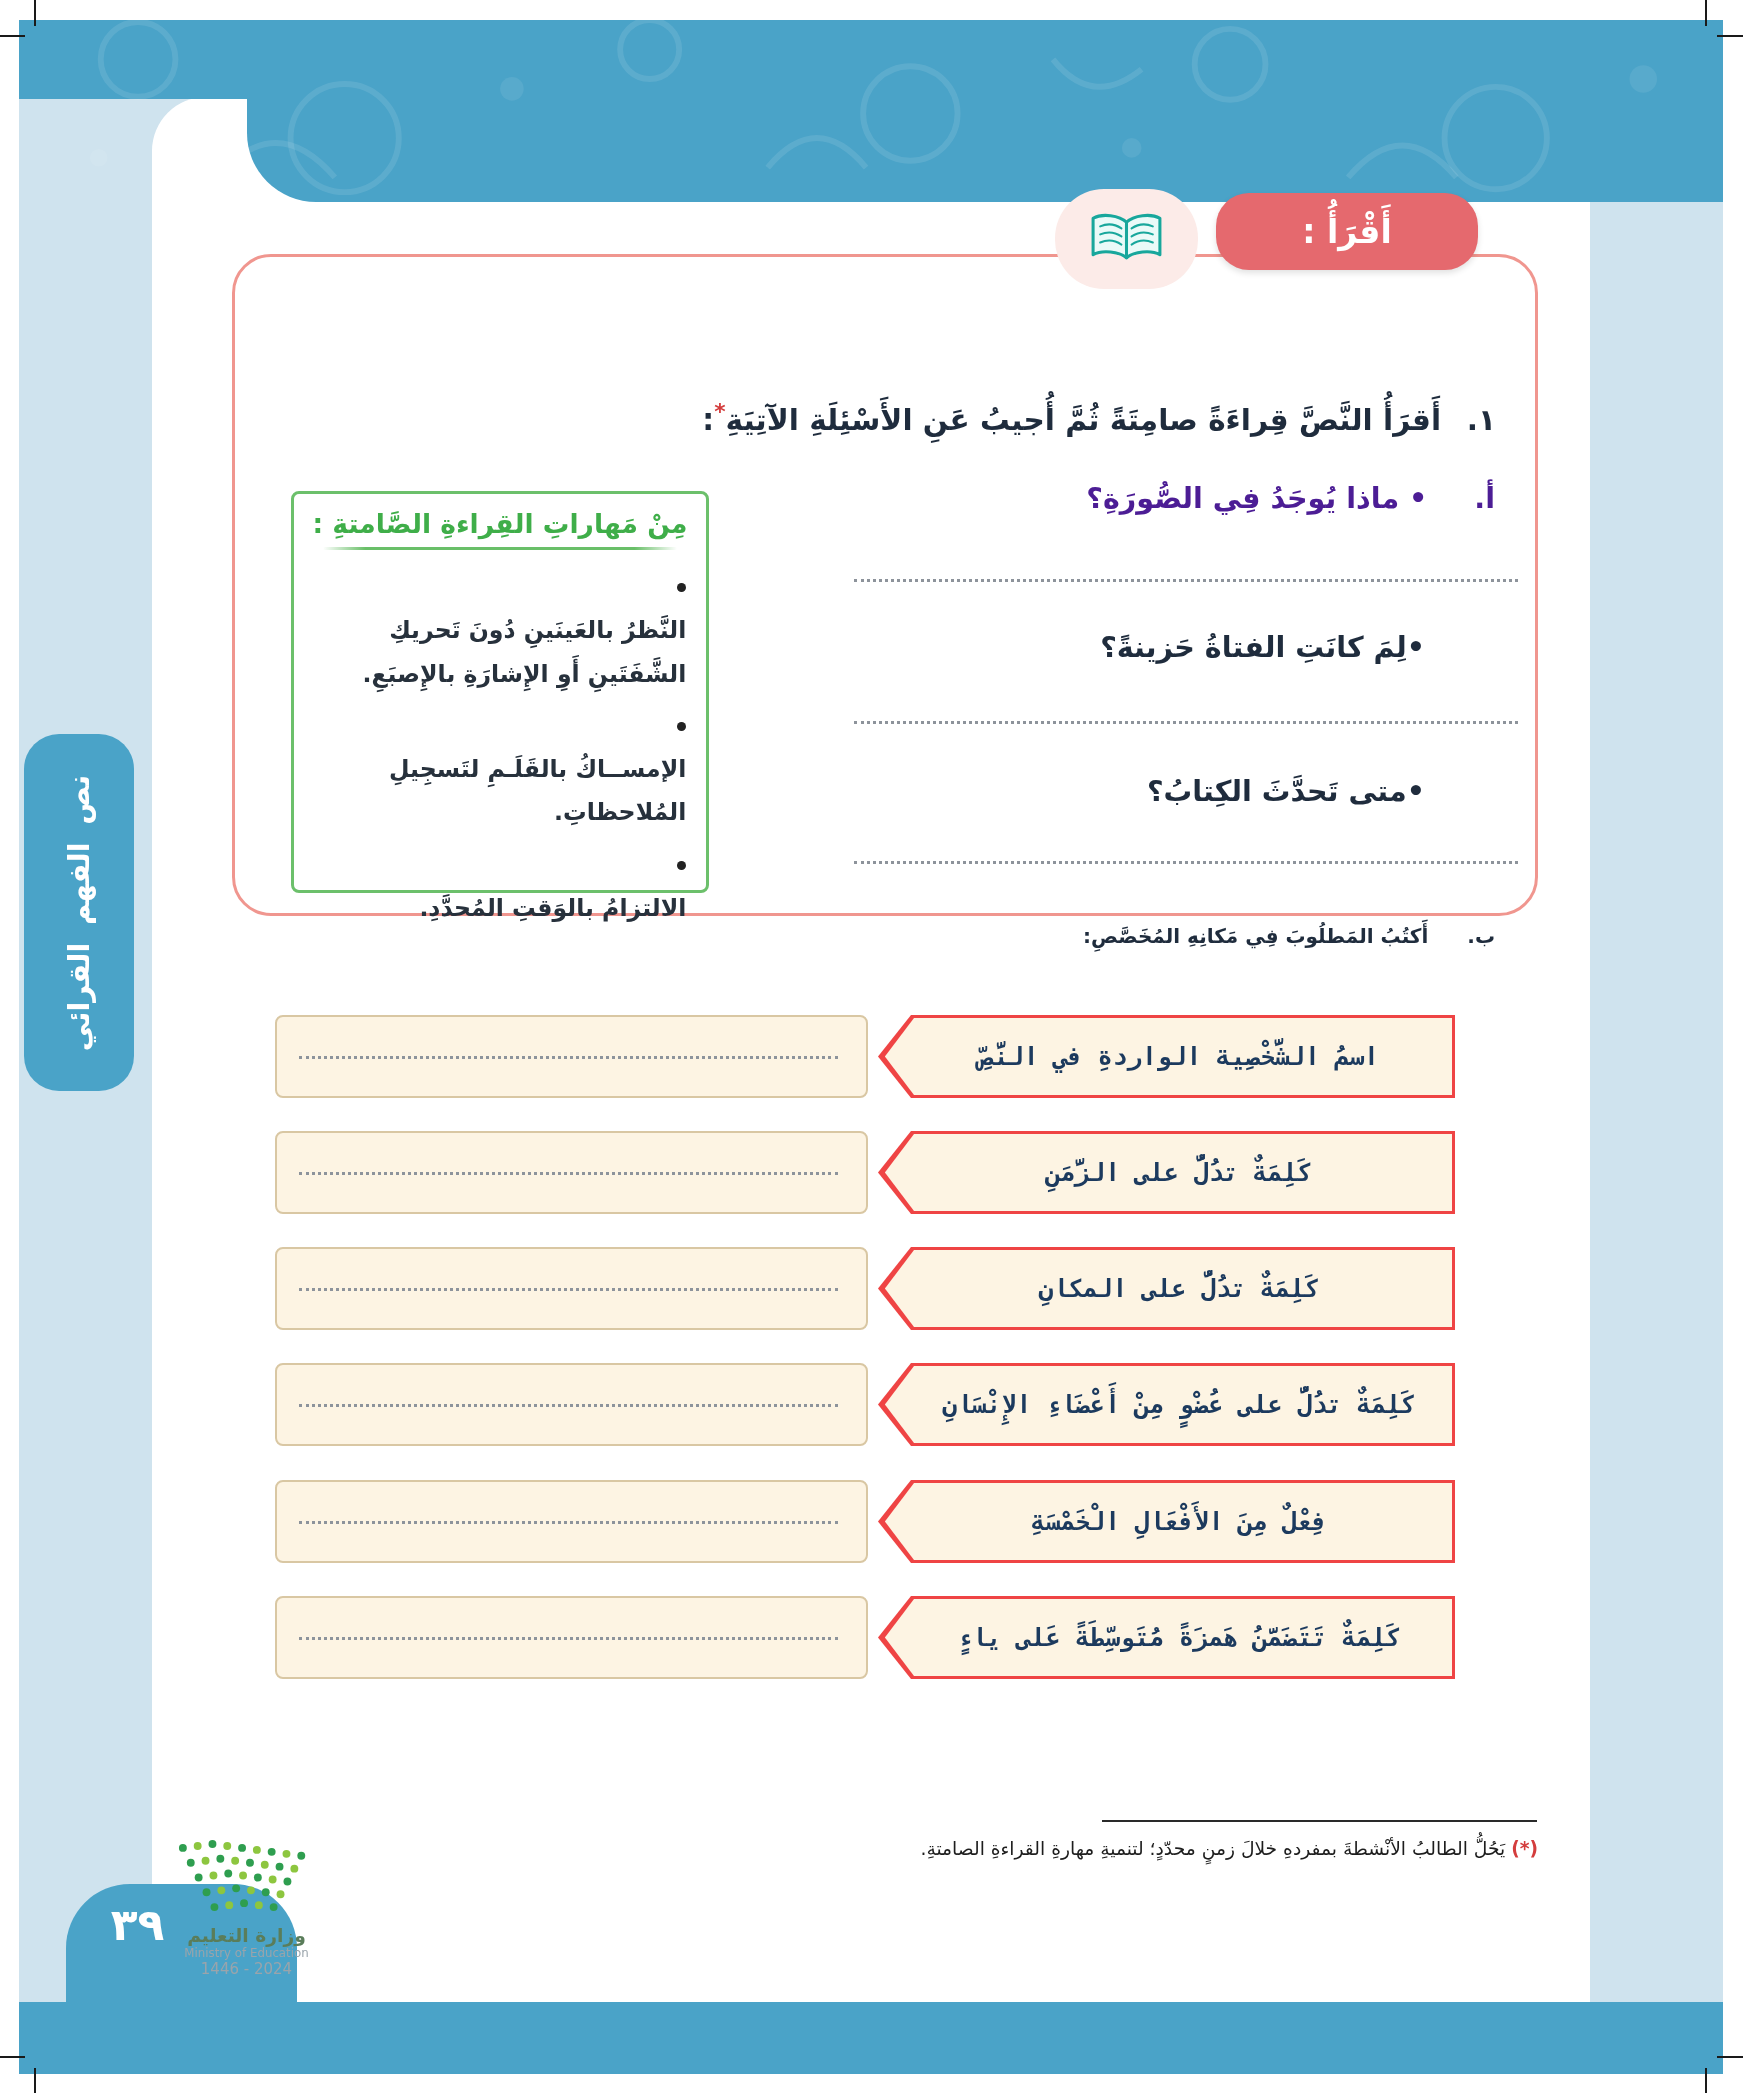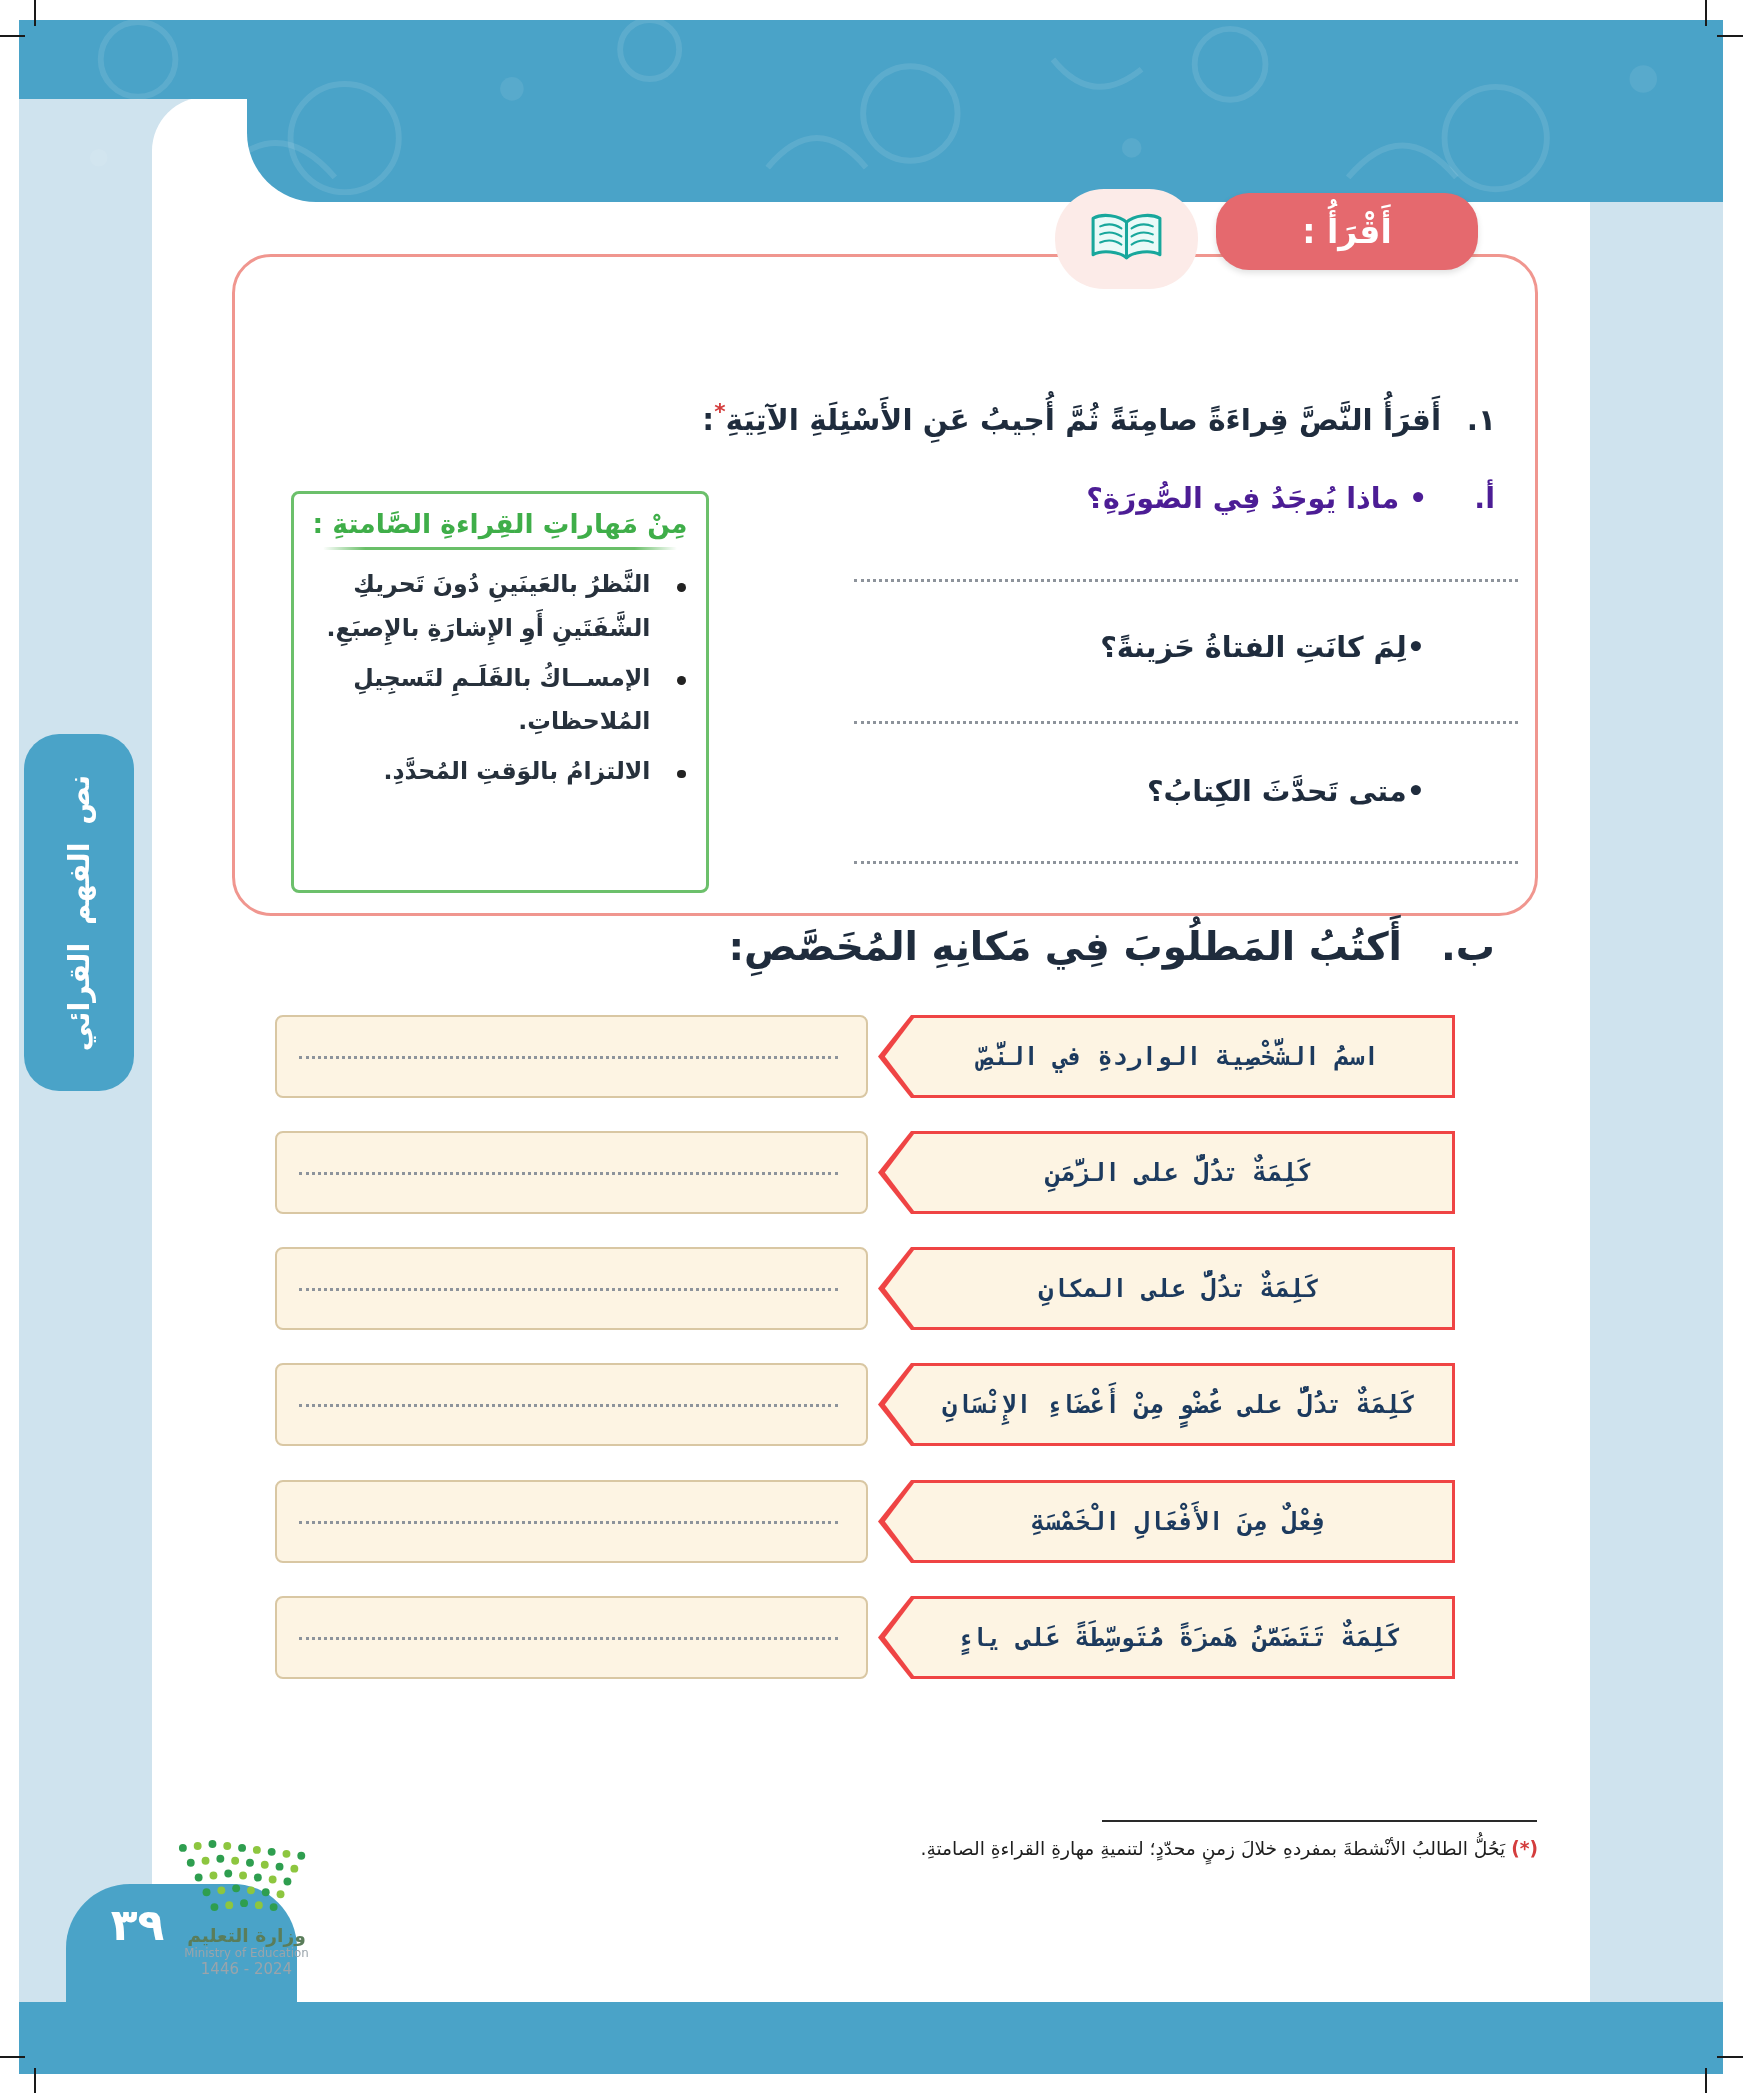--- a/index.html
+++ b/index.html
@@ -39,24 +39,24 @@
   .qa-line { position:absolute; left:680px; width:816px; text-align:right; font-size:28.6px; font-weight:bold; color:#4c1d95; z-index:3; white-space:nowrap; }
   .qa-line .letter { margin-left:47px; }
   .q-line { position:absolute; left:788px; width:638px; text-align:right; font-size:28.6px; font-weight:bold; color:#1f2c3d; z-index:3; white-space:nowrap; }
   .dotted-line { position:absolute; left:855px; width:664px; height:0; border-top:3px dotted #8d939b; z-index:3; }
 
   
   .skills-box { position:absolute; left:292px; top:491px; width:418px; height:402px; background:#ffffff; border:3.4px solid #6cc06b; border-radius:8px; z-index:3; }
   .skills-title { margin-top:13.8px; text-align:center; color:#3fae49; font-size:26.6px; font-weight:bold; white-space:nowrap; }
   .skills-underline { width:86%; height:3px; margin:7.9px auto 3.9px auto; background:linear-gradient(to left, transparent, #69bf68 12%, #69bf68 88%, transparent); border-radius:2px; }
   .skills-list { padding:9.9px 19.7px 0 13.8px; }
-  .skill-item { display:flex; gap:27px; font-size:23.6px; font-weight:bold; color:#27313c; line-height:1.85; text-align:right; margin-bottom:5.9px; }
+  .skill-item { display:flex; gap:17px; font-size:23.6px; font-weight:bold; color:#27313c; line-height:1.85; text-align:right; margin-bottom:5.9px;flex-direction:column; }
   .skill-dot { flex:0 0 auto; width:8.9px; height:8.9px; border-radius:50%; background:#222; margin-top:19.7px; }
 
-  .part-b { position:absolute; left:680px; top:924px; width:816px; text-align:right; font-size:39px; font-weight:bold; color:#1f2c3d; z-index:3; white-space:nowrap; }
+  .part-b { position:absolute; left:680px; top:924px; width:816px; text-align:right; font-size:20px; font-weight:bold; color:#1f2c3d; z-index:3; white-space:nowrap; }
   .part-b .letter { margin-left:39px; }
 
   
   .answer-box { position:absolute; left:276px; width:593px; height:83px; background:#fdf4e3; border:2px solid #d9c7a3; border-radius:7.9px; z-index:3; }
   .answer-dots { position:absolute; left:21.7px; right:27.6px; top:39px; border-top:3px dotted #8d939b; }
   .tag-outer { position:absolute; left:879px; width:577px; height:83px; background:#ef4444; clip-path:polygon(0 50%, 33px 0, 100% 0, 100% 100%, 33px 100%); z-index:3;font-family:Liberation Mono, monospace; }
   .tag-inner { position:absolute; inset:0; background:#fdf4e3; clip-path:polygon(6.9px 50%, 36px 3px, calc(100% - 3px) 3px, calc(100% - 3px) calc(100% - 3px), 36px calc(100% - 3px)); display:flex; align-items:center; justify-content:center; }
   .tag-label { font-size:24.6px; font-weight:bold; color:#1c3a5e; white-space:nowrap; padding:0 13.8px 0 39px; }
 
   

